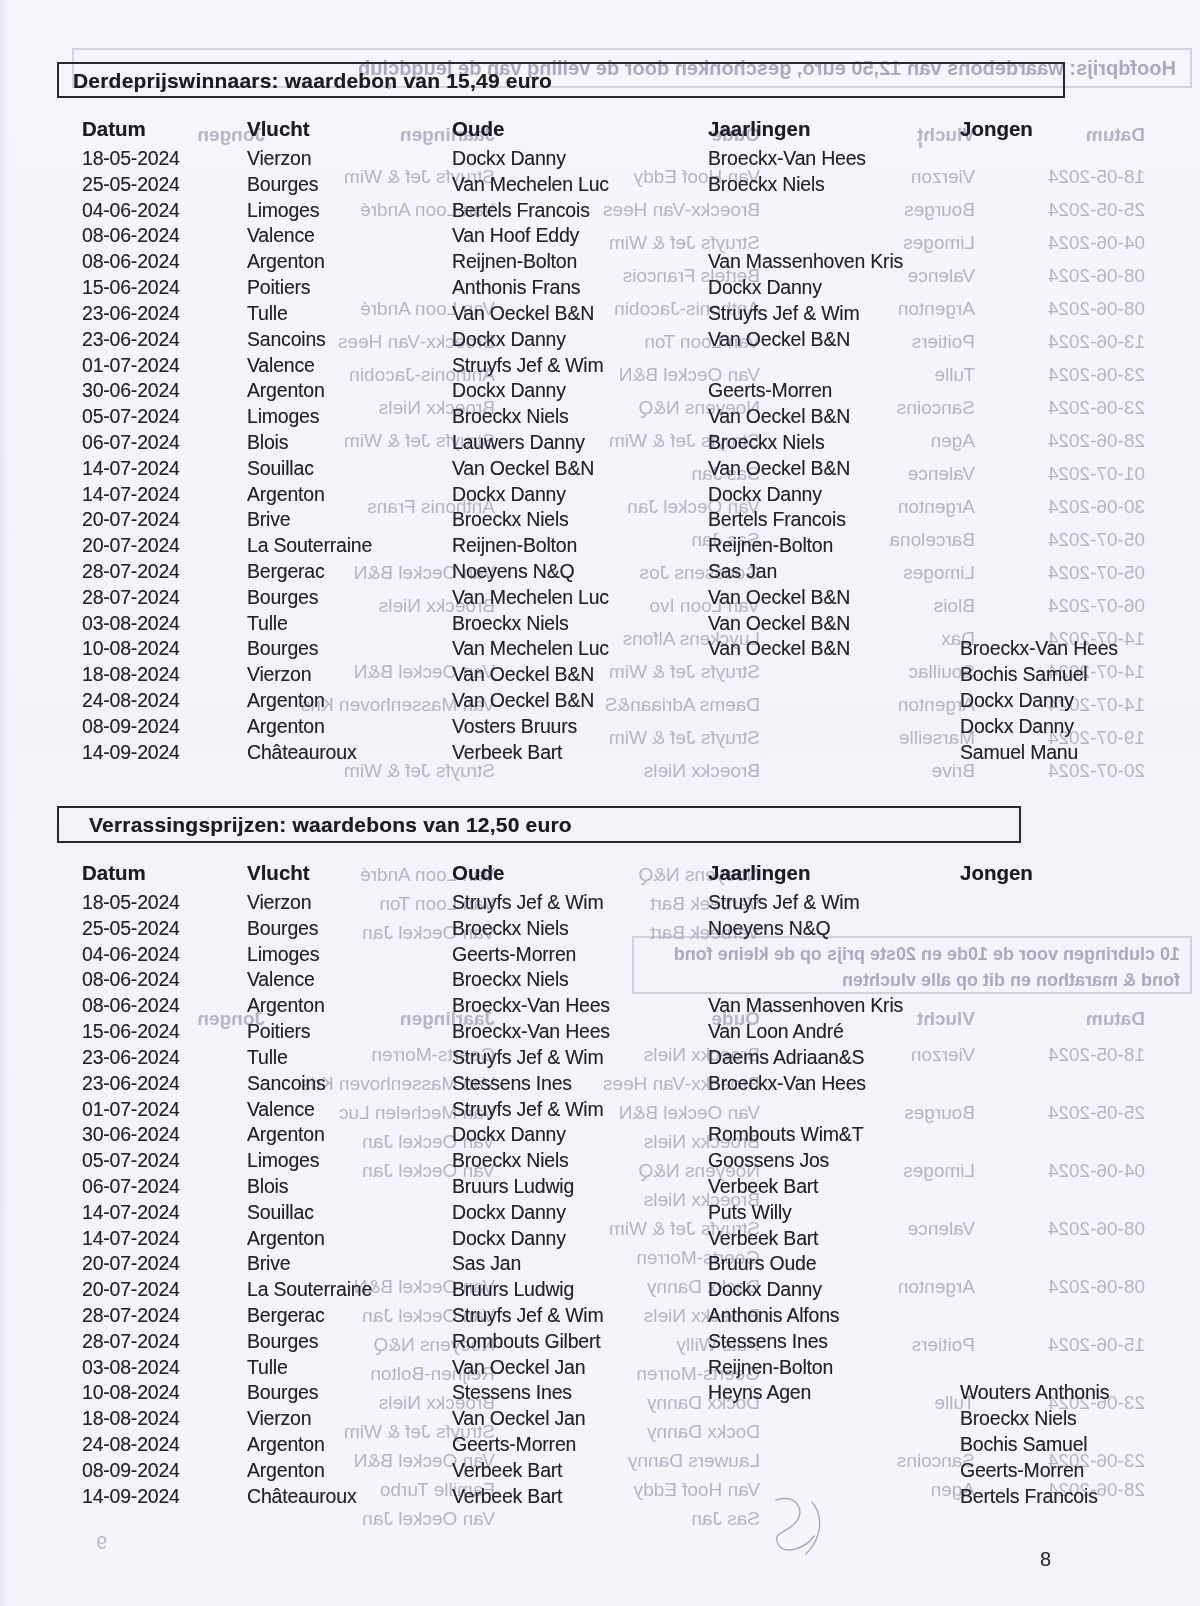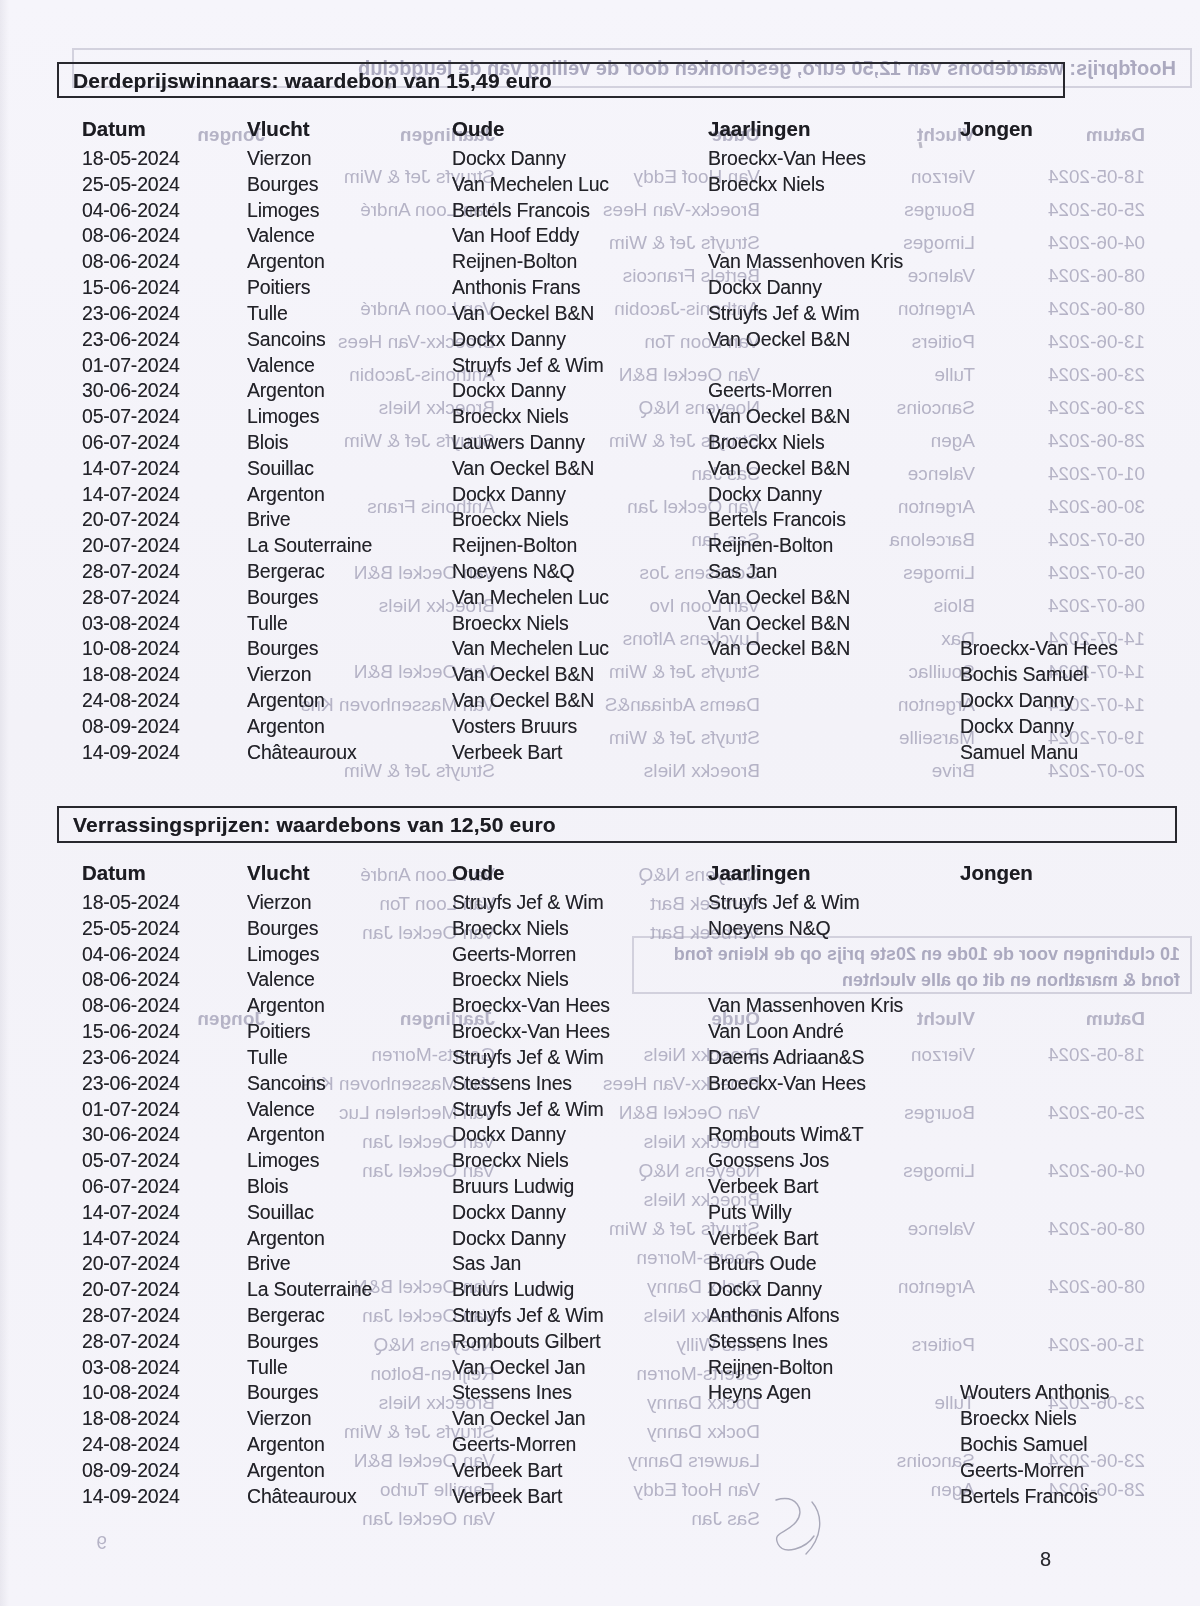--- a/index.html
+++ b/index.html
@@ -43,21 +43,21 @@
   .bleed-pagenum{position:absolute;left:1093px;top:1532px;font-size:19px;}
   
   .titlebox{
     position:absolute;box-sizing:border-box;
     border:2px solid #28282e;
     font-size:21px;font-weight:bold;letter-spacing:0.2px;
     color:#1c1c22;white-space:nowrap;
     text-shadow:0 0 0.6px rgba(28,28,34,0.55);
   }
   .box1{left:57px;top:62px;width:1008px;height:36px;line-height:33px;padding-left:14px;}
-  .box2{left:57px;top:806px;width:1120px;height:37px;line-height:34px;padding-left:14px;}
+  .box2{left:57px;top:806px;width:964px;height:37px;line-height:34px;padding-left:30px;}
   .datatable{position:absolute;left:82px;width:1090px;}
   .t1{top:116px;}
   .t2{top:860px;}
   .thead{display:grid;grid-template-columns:165px 205px 256px 252px auto;
     font-weight:bold;font-size:20.5px;height:30px;line-height:26px;
     color:#1c1c22;text-shadow:0 0 0.6px rgba(28,28,34,0.5);white-space:nowrap;}
   .trow{display:grid;grid-template-columns:165px 205px 256px 252px auto;
     height:25.82px;line-height:25.82px;font-size:19.5px;letter-spacing:-0.2px;
     color:#222228;text-shadow:0 0 0.5px rgba(34,34,40,0.38);white-space:nowrap;}
   .pagenum{position:absolute;left:1040px;top:1548px;font-size:20px;color:#2a2a30;

